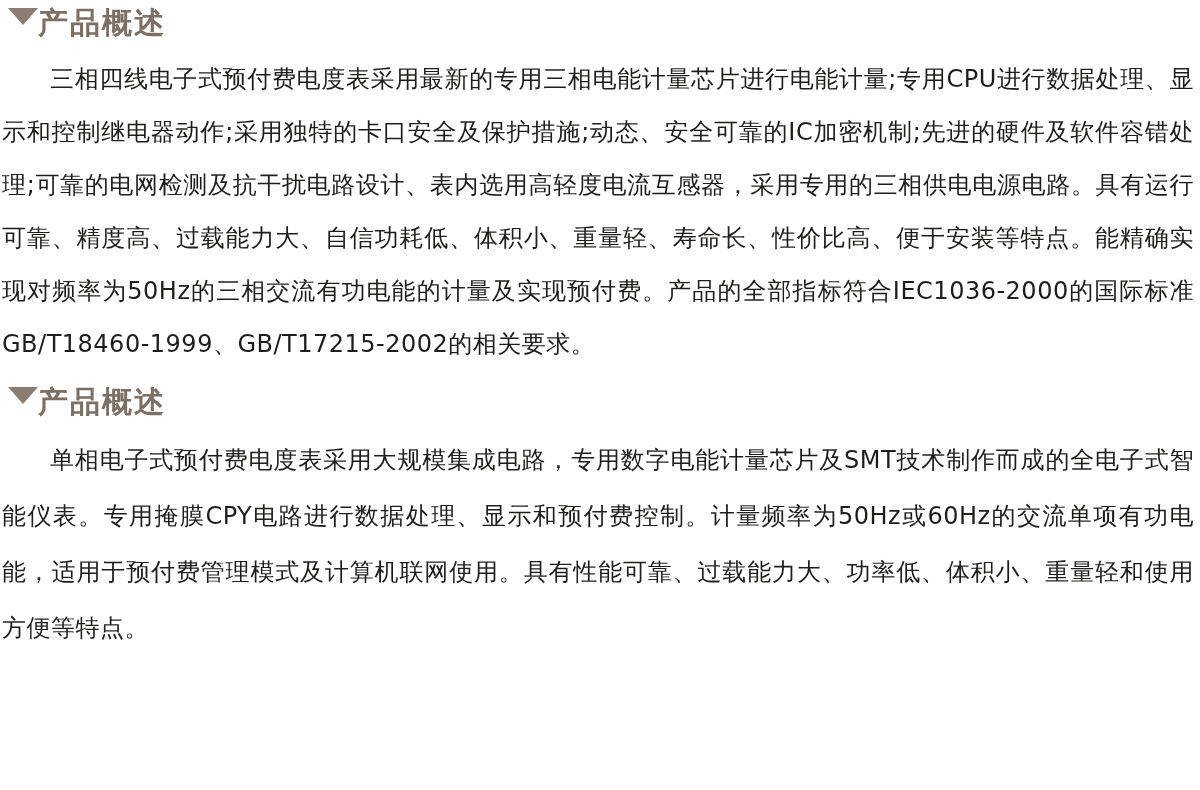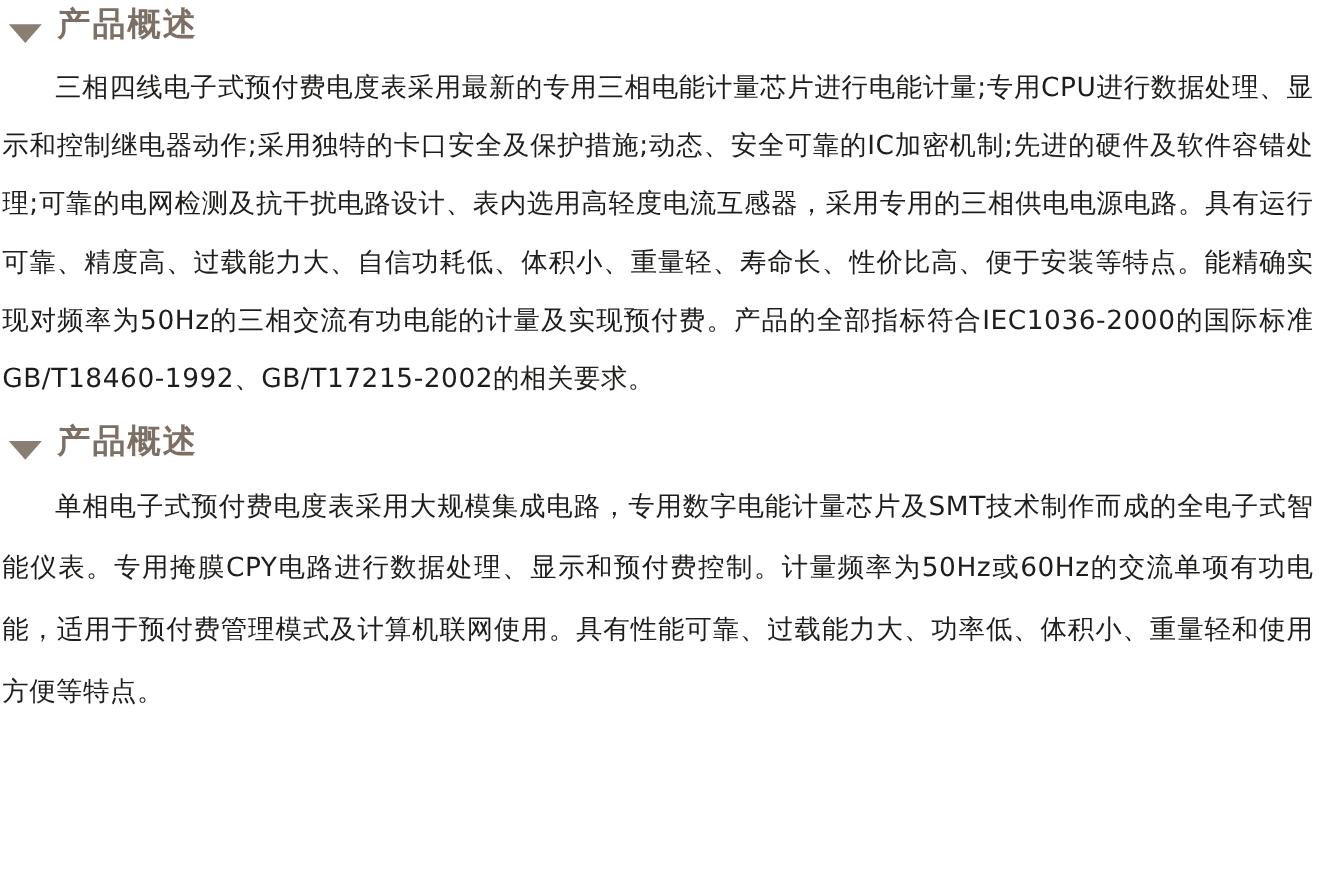--- a/index.html
+++ b/index.html
@@ -18,22 +18,21 @@
     width: 1200px;
     height: 790px;
     box-sizing: border-box;
     padding: 0;
   }
   .section {
     width: 1200px;
   }
   .section-heading {
     display: flex;
-    align-items: flex-end;
-    gap: 14px;
+    align-items: flex-start;
     padding-left: 8px;
     margin: 0;
   }
   .section-heading .tri {
     width: 0;
     height: 0;
     border-left: 15px solid transparent;
     border-right: 15px solid transparent;
     border-top: 17px solid #8a7d72;
     flex: 0 0 auto;
@@ -74,21 +73,21 @@
 </head>
 <body>
 
 <div class="page">
 
   <div class="section">
     <div class="section-heading sec1-heading">
       <span class="tri"></span>
       <span class="htext">产品概述</span>
     </div>
-    <p class="body-text sec1-body">三相四线电子式预付费电度表采用最新的专用三相电能计量芯片进行电能计量;专用CPU进行数据处理、显示和控制继电器动作;采用独特的卡口安全及保护措施;动态、安全可靠的IC加密机制;先进的硬件及软件容错处理;可靠的电网检测及抗干扰电路设计、表内选用高轻度电流互感器，采用专用的三相供电电源电路。具有运行可靠、精度高、过载能力大、自信功耗低、体积小、重量轻、寿命长、性价比高、便于安装等特点。能精确实现对频率为50Hz的三相交流有功电能的计量及实现预付费。产品的全部指标符合IEC1036-2000的国际标准GB/T18460-1992、GB/T17215-2002的相关要求。</p>
+    <p class="body-text sec1-body">三相四线电子式预付费电度表采用最新的专用三相电能计量芯片进行电能计量;专用CPU进行数据处理、显示和控制继电器动作;采用独特的卡口安全及保护措施;动态、安全可靠的IC加密机制;先进的硬件及软件容错处理;可靠的电网检测及抗干扰电路设计、表内选用高轻度电流互感器，采用专用的三相供电电源电路。具有运行可靠、精度高、过载能力大、自信功耗低、体积小、重量轻、寿命长、性价比高、便于安装等特点。能精确实现对频率为50Hz的三相交流有功电能的计量及实现预付费。产品的全部指标符合IEC1036-2000的国际标准GB/T18460-1999、GB/T17215-2002的相关要求。</p>
   </div>
 
   <div class="section">
     <div class="section-heading sec2-heading">
       <span class="tri"></span>
       <span class="htext">产品概述</span>
     </div>
     <p class="body-text sec2-body">单相电子式预付费电度表采用大规模集成电路，专用数字电能计量芯片及SMT技术制作而成的全电子式智能仪表。专用掩膜CPY电路进行数据处理、显示和预付费控制。计量频率为50Hz或60Hz的交流单项有功电能，适用于预付费管理模式及计算机联网使用。具有性能可靠、过载能力大、功率低、体积小、重量轻和使用方便等特点。</p>
   </div>
 

